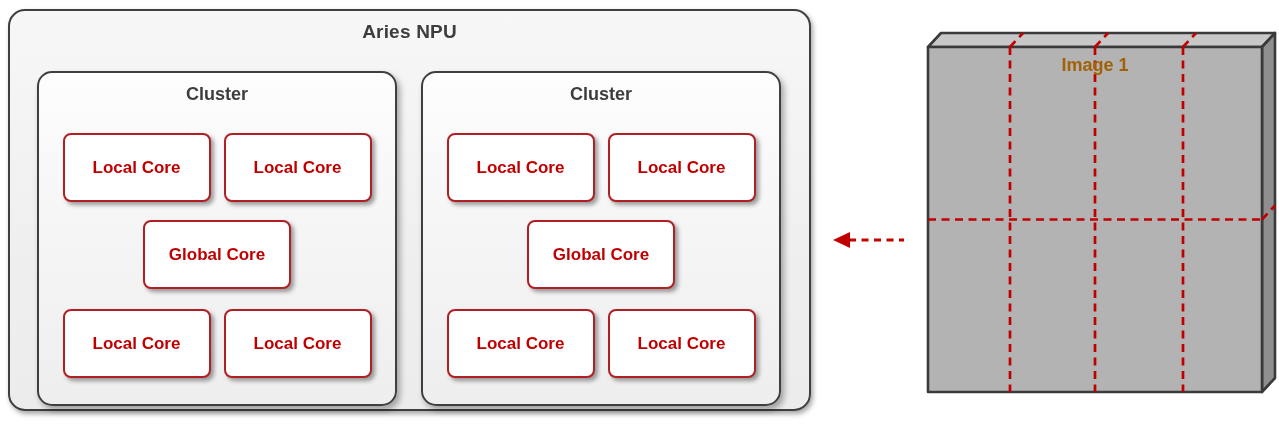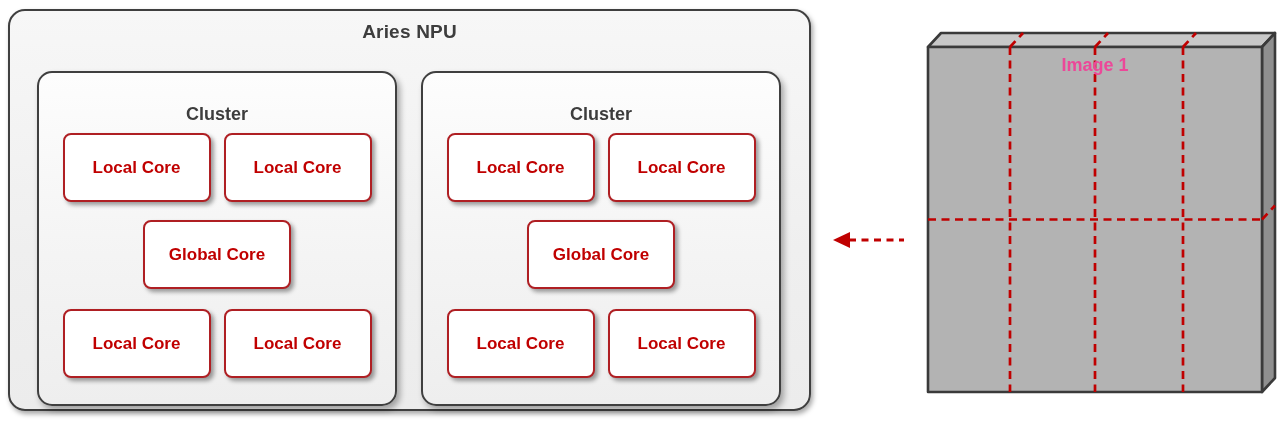--- a/index.html
+++ b/index.html
@@ -48,21 +48,20 @@
   }
   .cluster-1 { left: 27px; }
   .cluster-2 { left: 411px; }
   .cluster-title {
     position: absolute;
     top: 11px; left: 0;
     width: 100%;
     text-align: center;
     font-size: 18px;
     color: #3D3D3D;
-    margin-top: 20px;
   }
   .core-row {
     position: absolute;
     left: 0;
     width: 100%;
     display: flex;
     justify-content: center;
     gap: 13px;
   }
   .row-1 { top: 60px; }
@@ -93,21 +92,21 @@
     position: absolute;
     left: 924px; top: 27px;
     width: 355px; height: 370px;
   }
   .image-label {
     position: absolute;
     left: 1017px; top: 55px;
     width: 156px;
     text-align: center;
     font-size: 18px;
-    color: #ec4899;
+    color: #a16207;
   }
 </style>
 </head>
 <body>
 
 <div class="canvas">
 
   <div class="npu-box">
     <div class="npu-title">Aries NPU</div>
 

